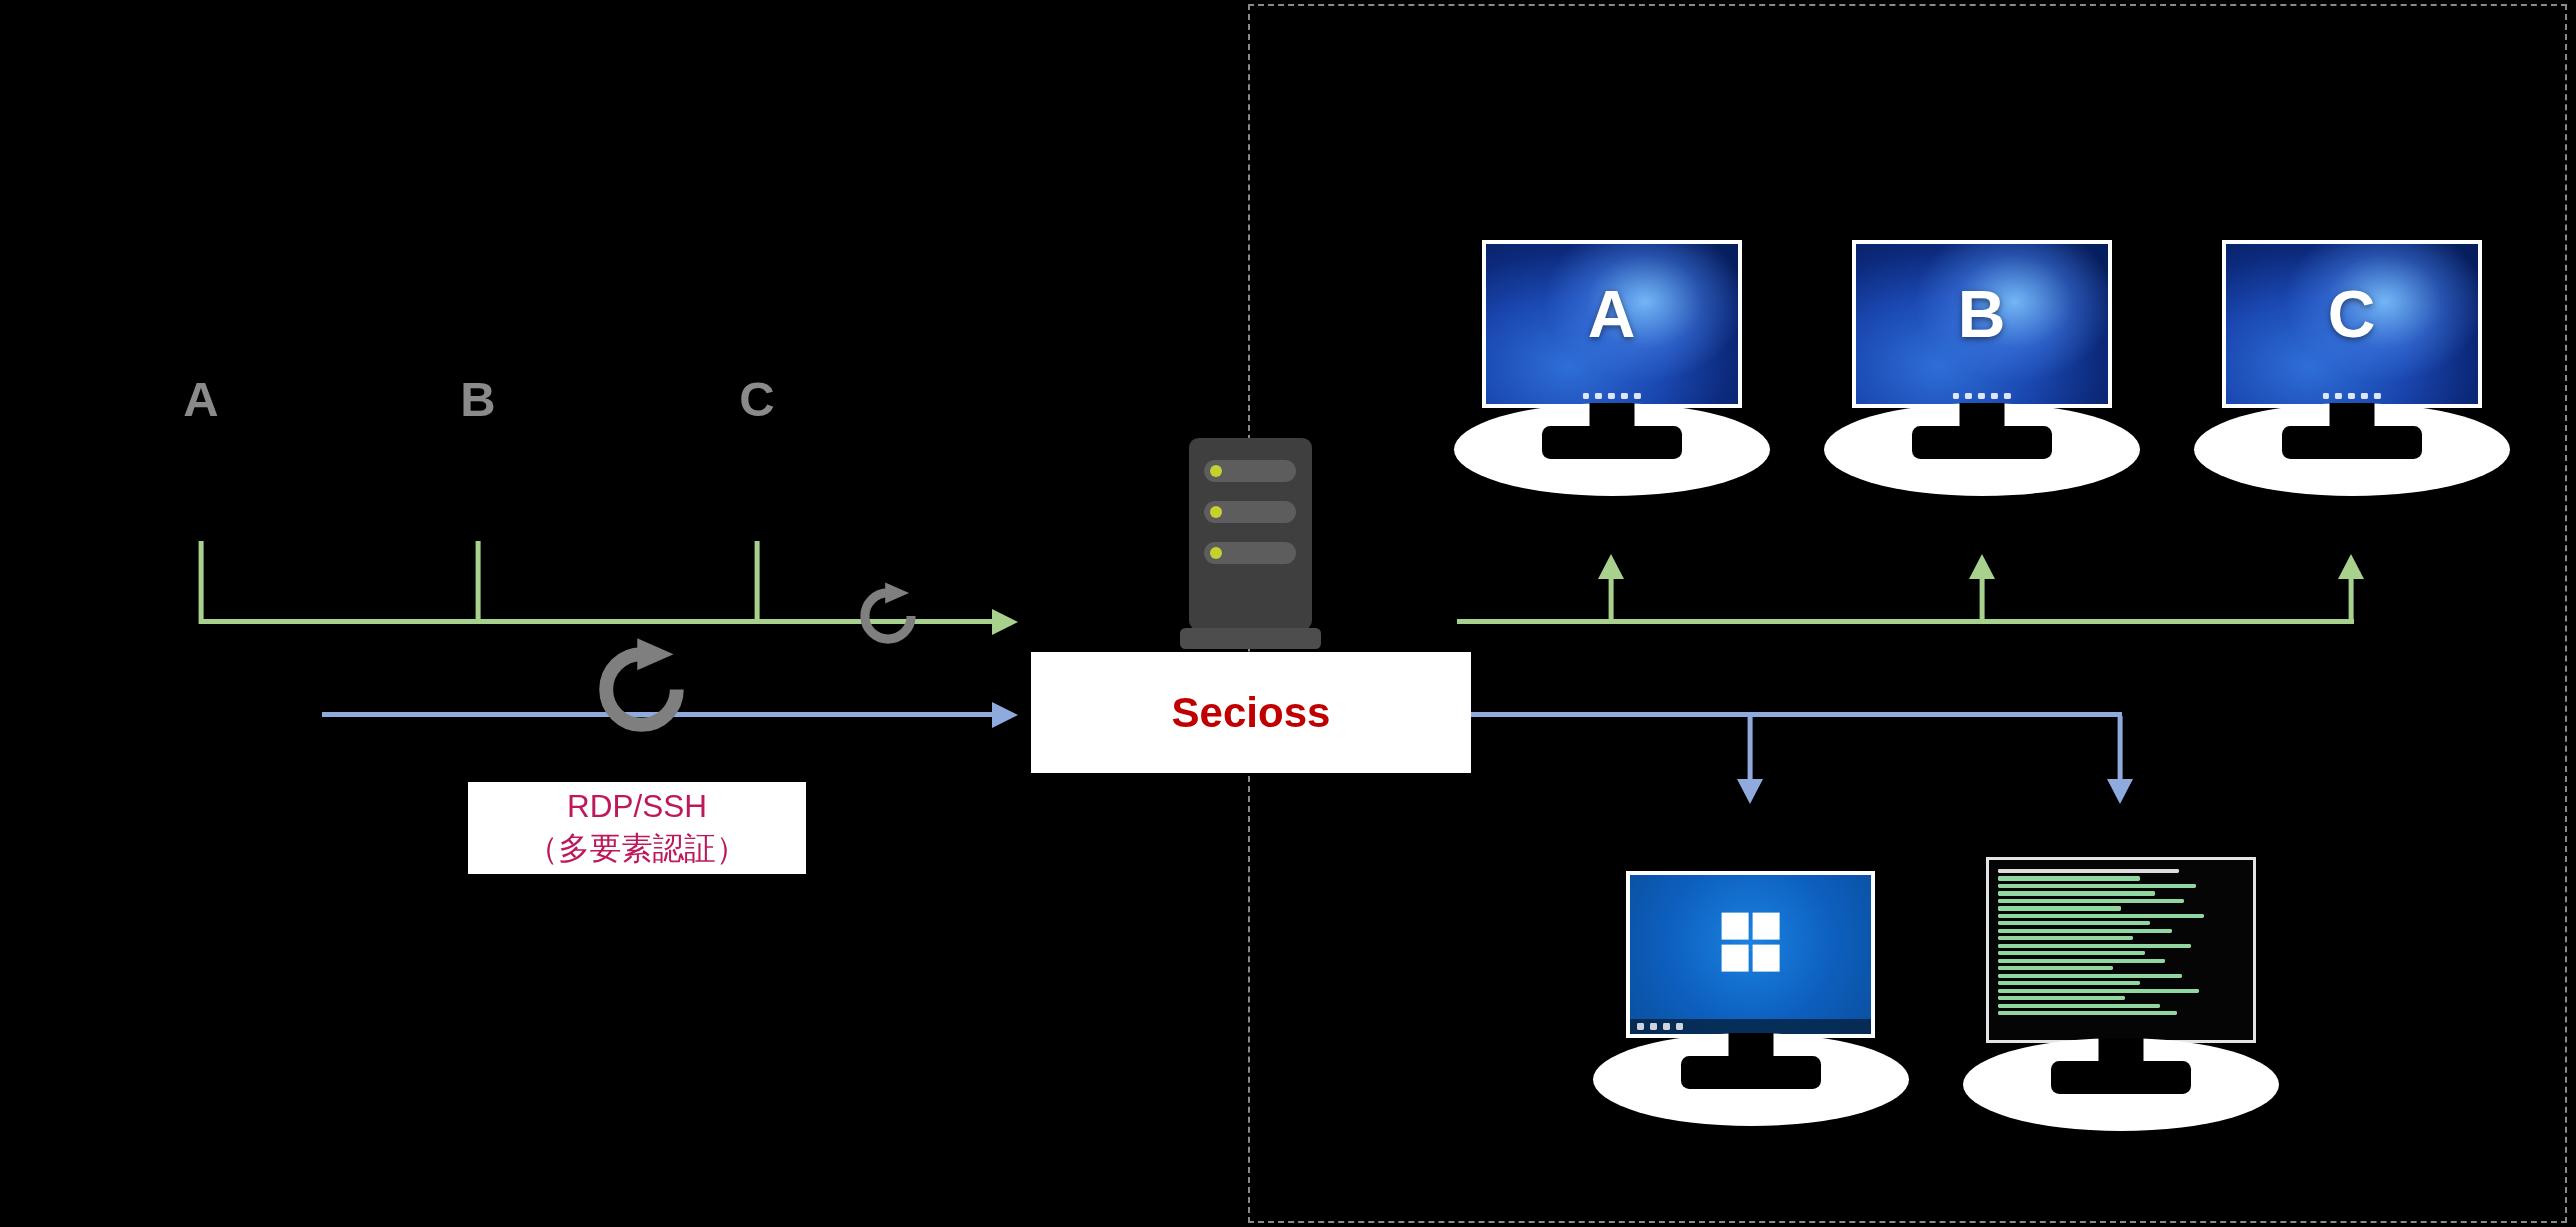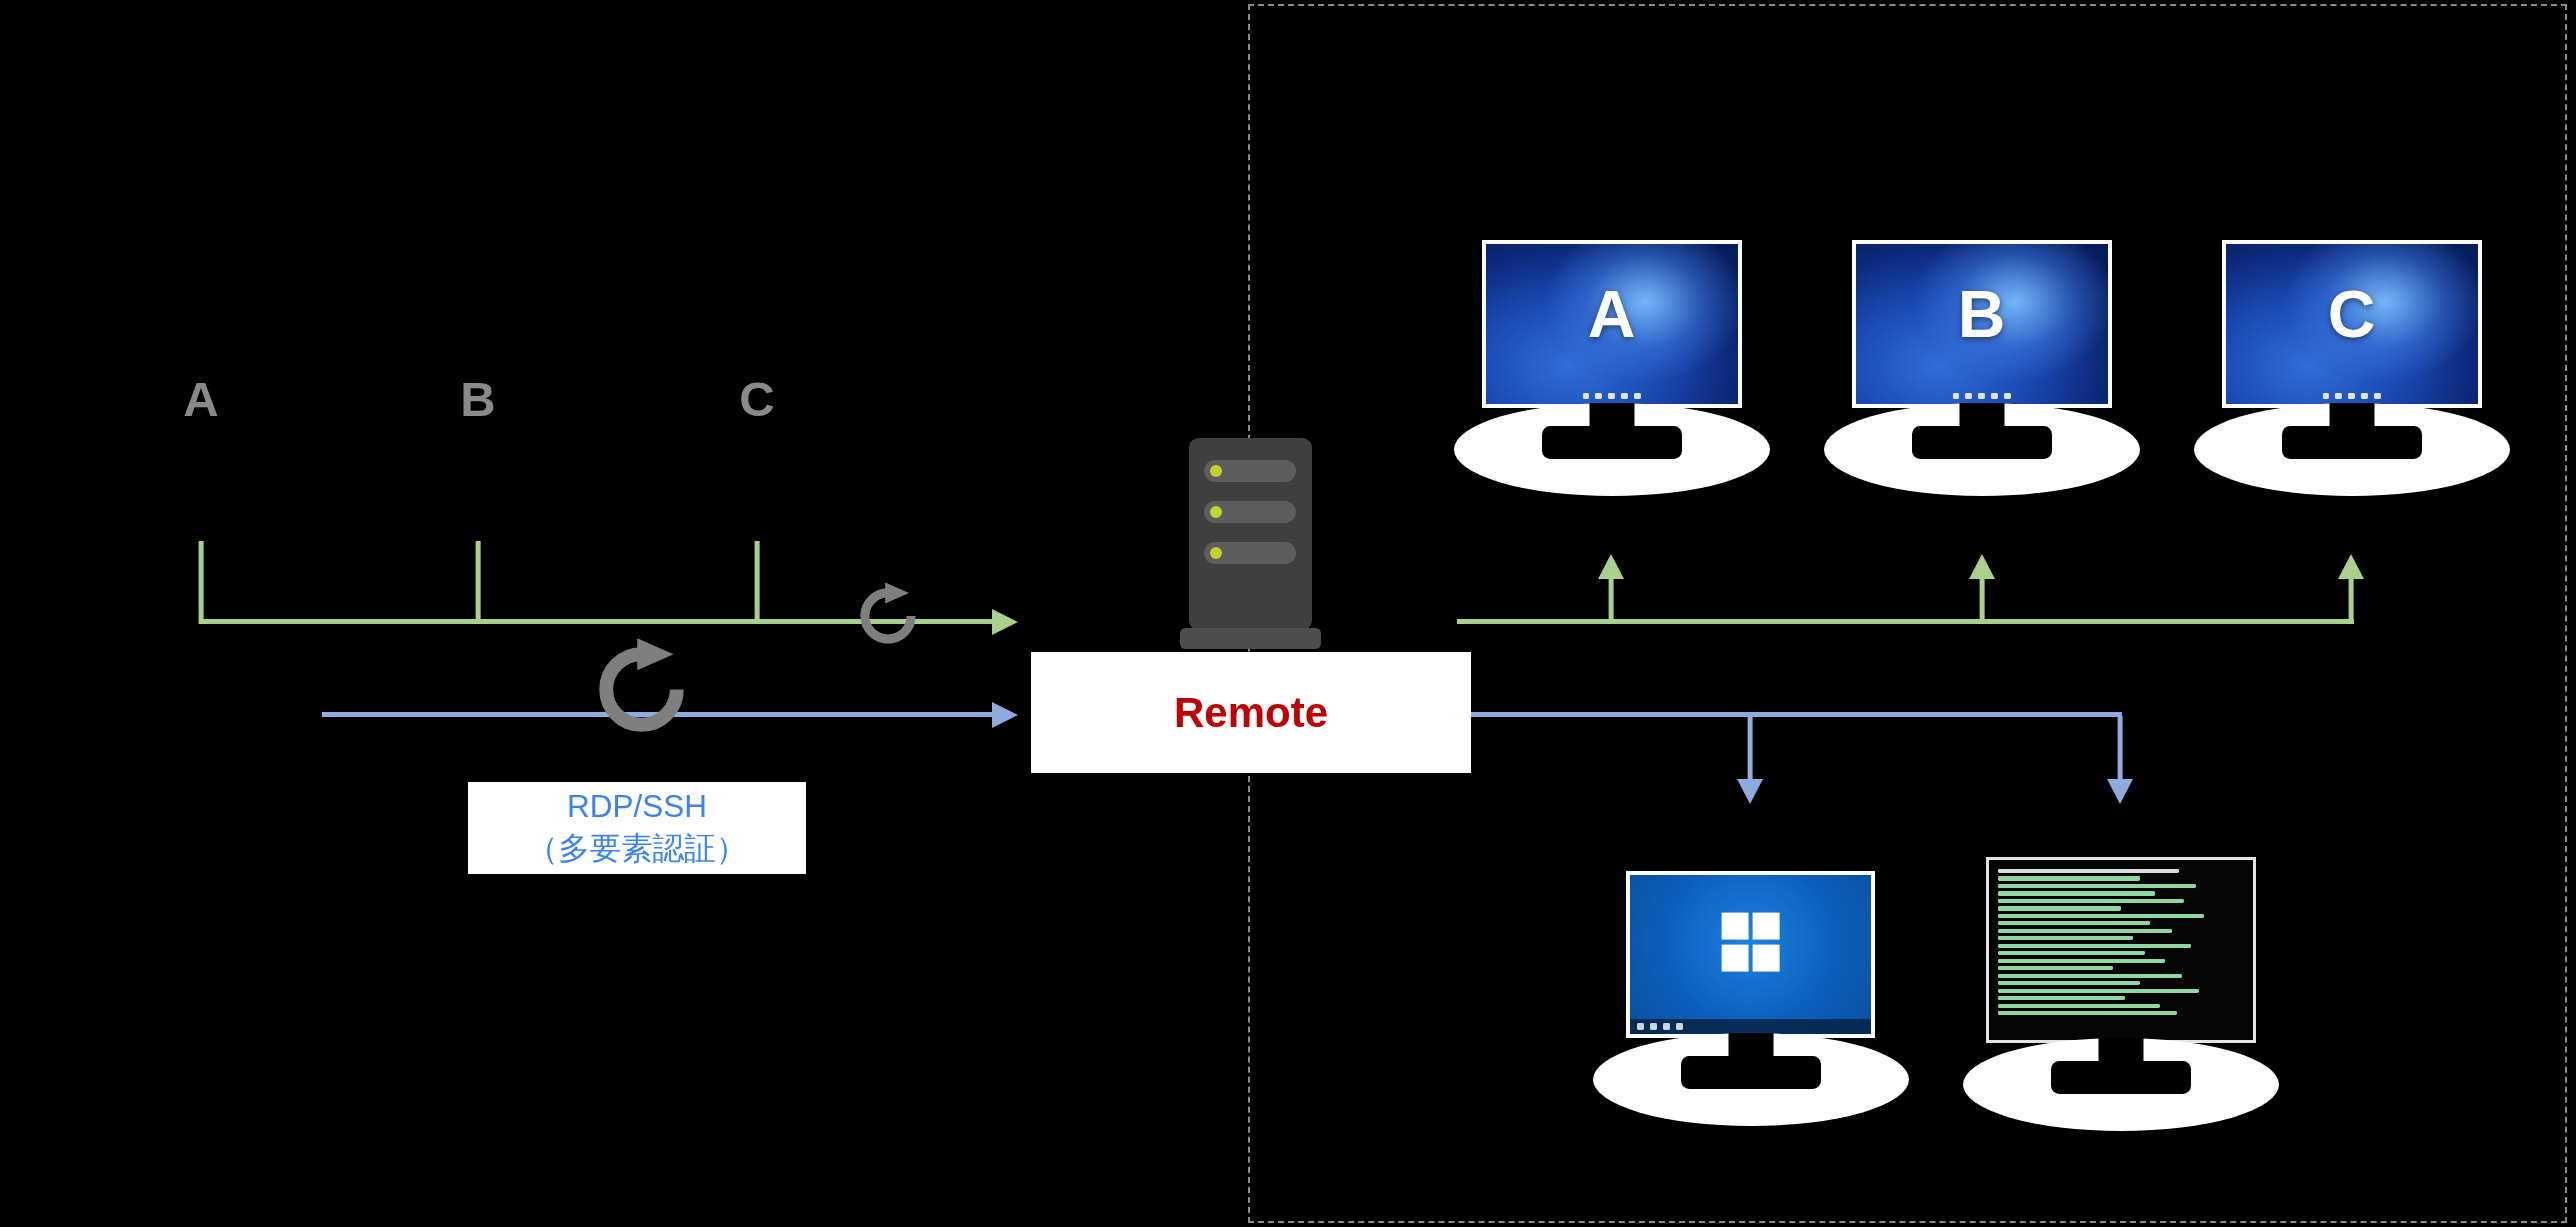--- a/index.html
+++ b/index.html
@@ -36,21 +36,21 @@
   .arrow-right.blue{ border-left:26px solid var(--blue-line,#8FAADC); left:992px; top:702px; }
 
   .sync{ position:absolute; }
   .sync path{ fill:none; stroke:var(--icon-gray,#7f7f7f); stroke-width:13; }
   .sync polygon{ fill:var(--icon-gray,#7f7f7f); }
   .sync-big{ left:588px; top:636px; width:107px; height:107px; }
   .sync-small{ left:853px; top:581px; width:70px; height:70px; }
 
   .rdp-box{
     position:absolute; left:468px; top:782px; width:338px; height:92px;
-    background:#fff; color:#3b82f6; display:flex; flex-direction:column;
+    background:#fff; color:#be185d; display:flex; flex-direction:column;
     align-items:center; justify-content:center; font-size:31.5px; line-height:1.32;
     text-align:center;
   }
 
   
   .server{ position:absolute; left:1189px; top:438px; width:123px; height:212px; }
   .server-body{
     position:absolute; left:0; top:0; width:123px; height:192px;
     background:var(--server-body,#3f3f3f); border-radius:9.6px;
   }
@@ -316,17 +316,17 @@
 
   <div class="server">
     <div class="server-body"></div>
     <div class="slot s1"></div>
     <div class="slot s2"></div>
     <div class="slot s3"></div>
     <div class="server-base"></div>
   </div>
 
   <div class="gateway-box">
-    <span>Remote</span>
+    <span>Secioss</span>
   </div>
 
 </div>
 
 
 </body></html>

